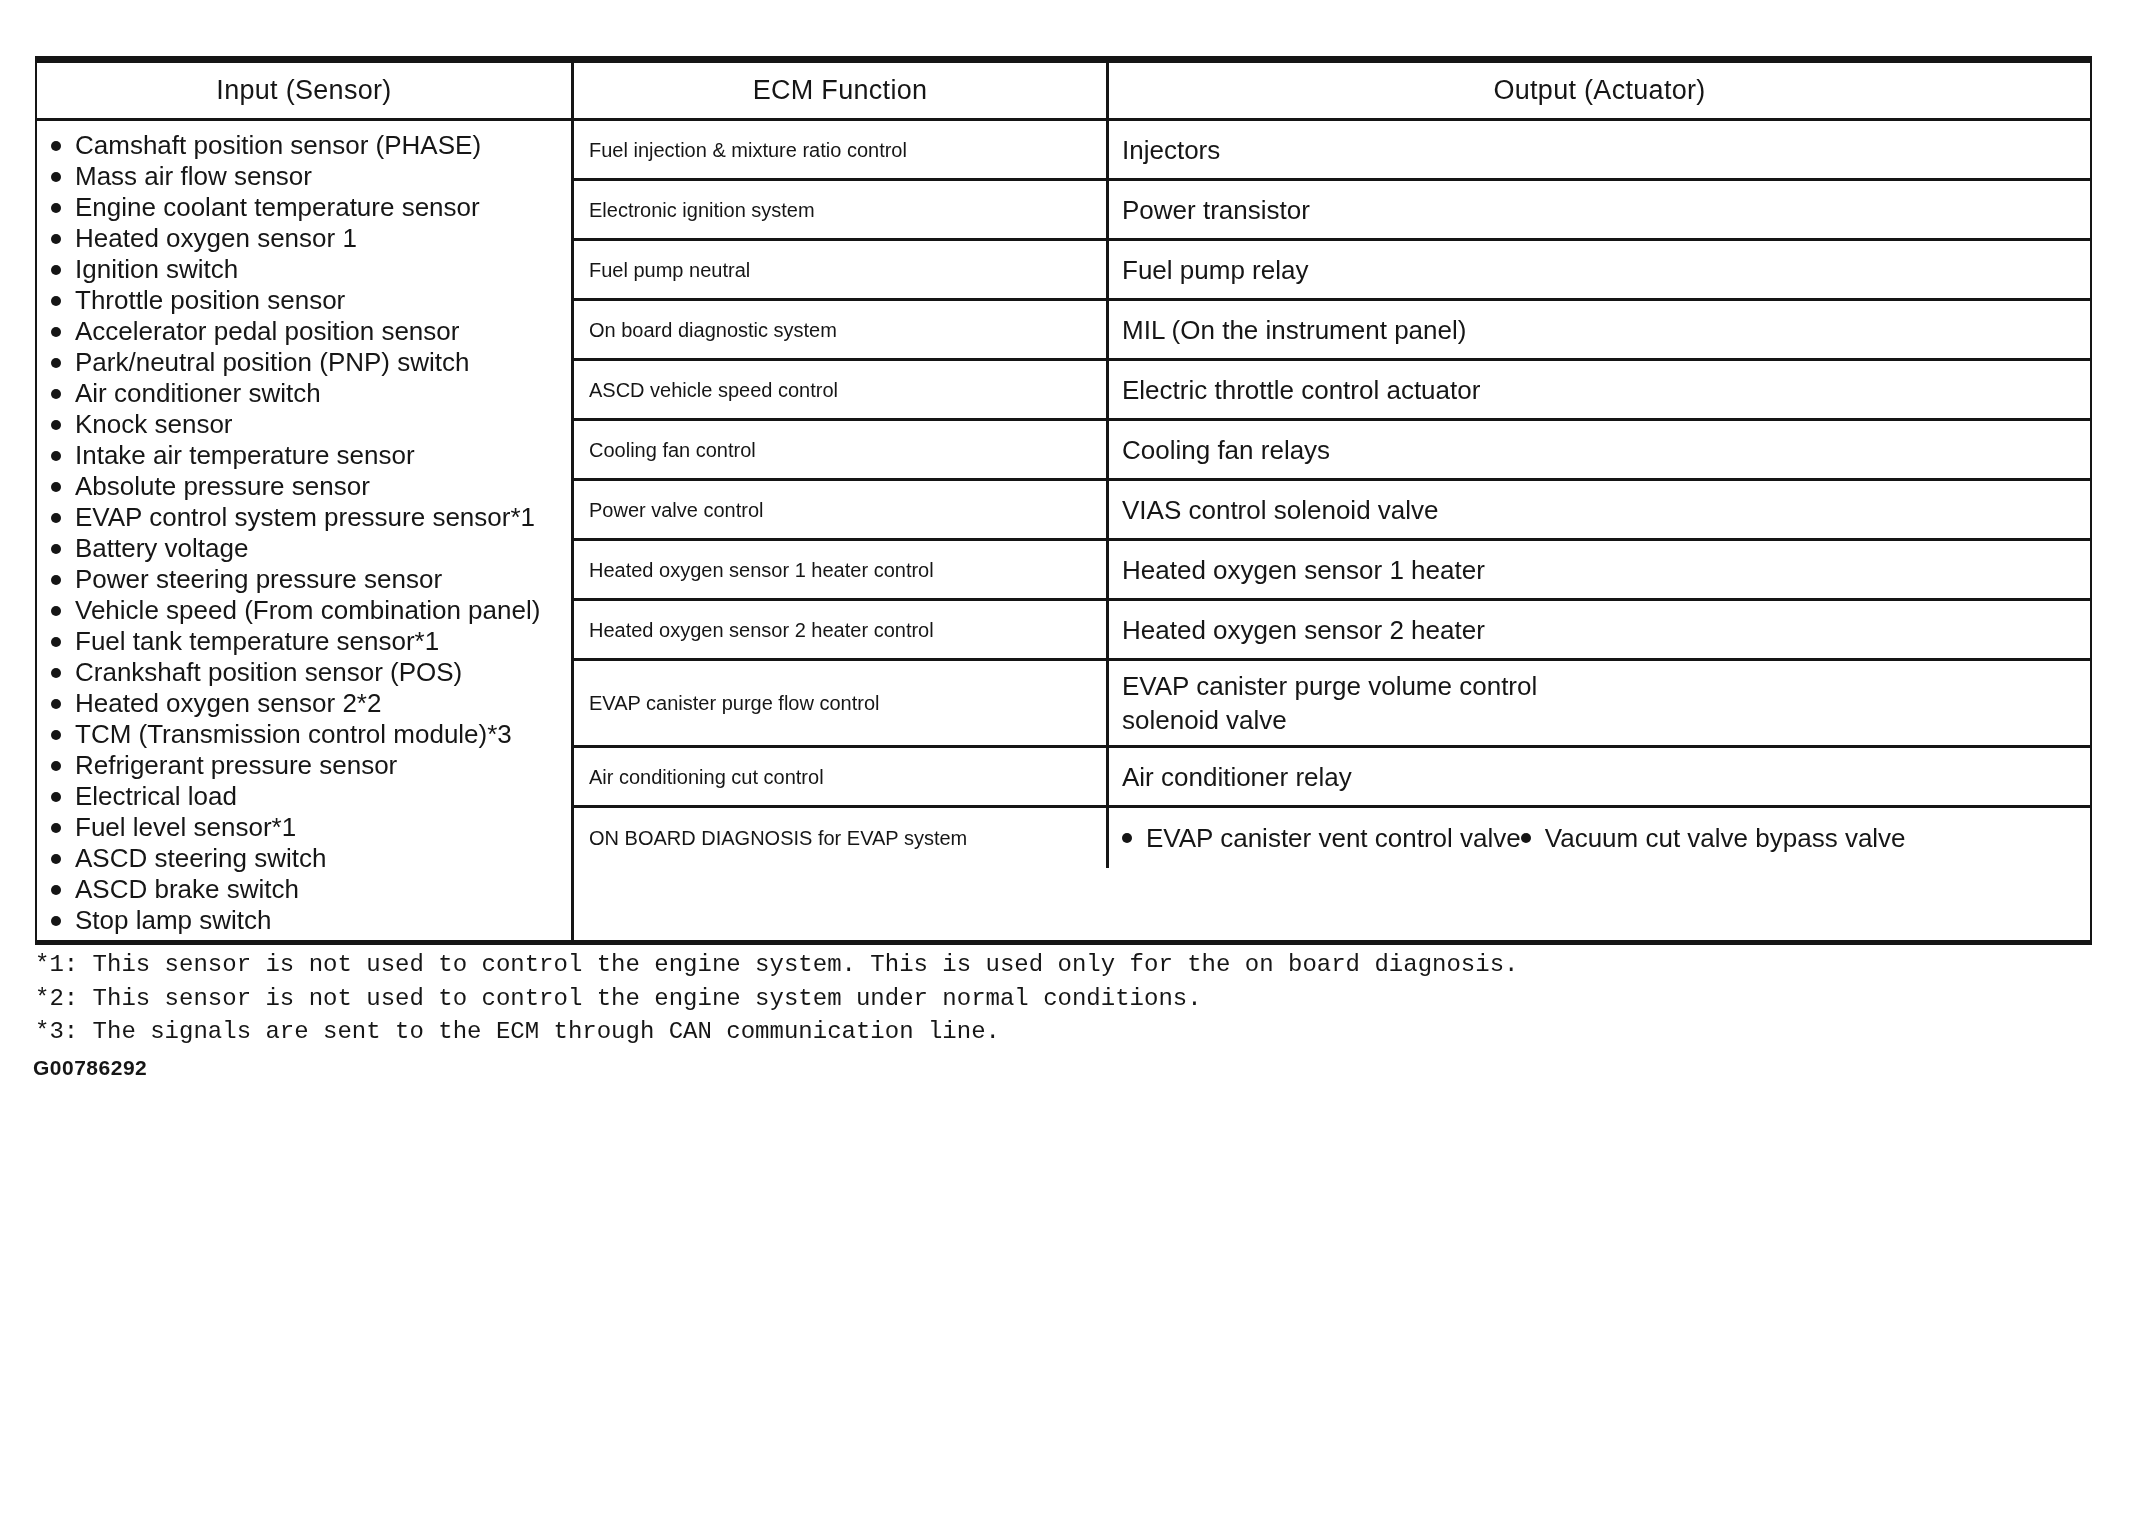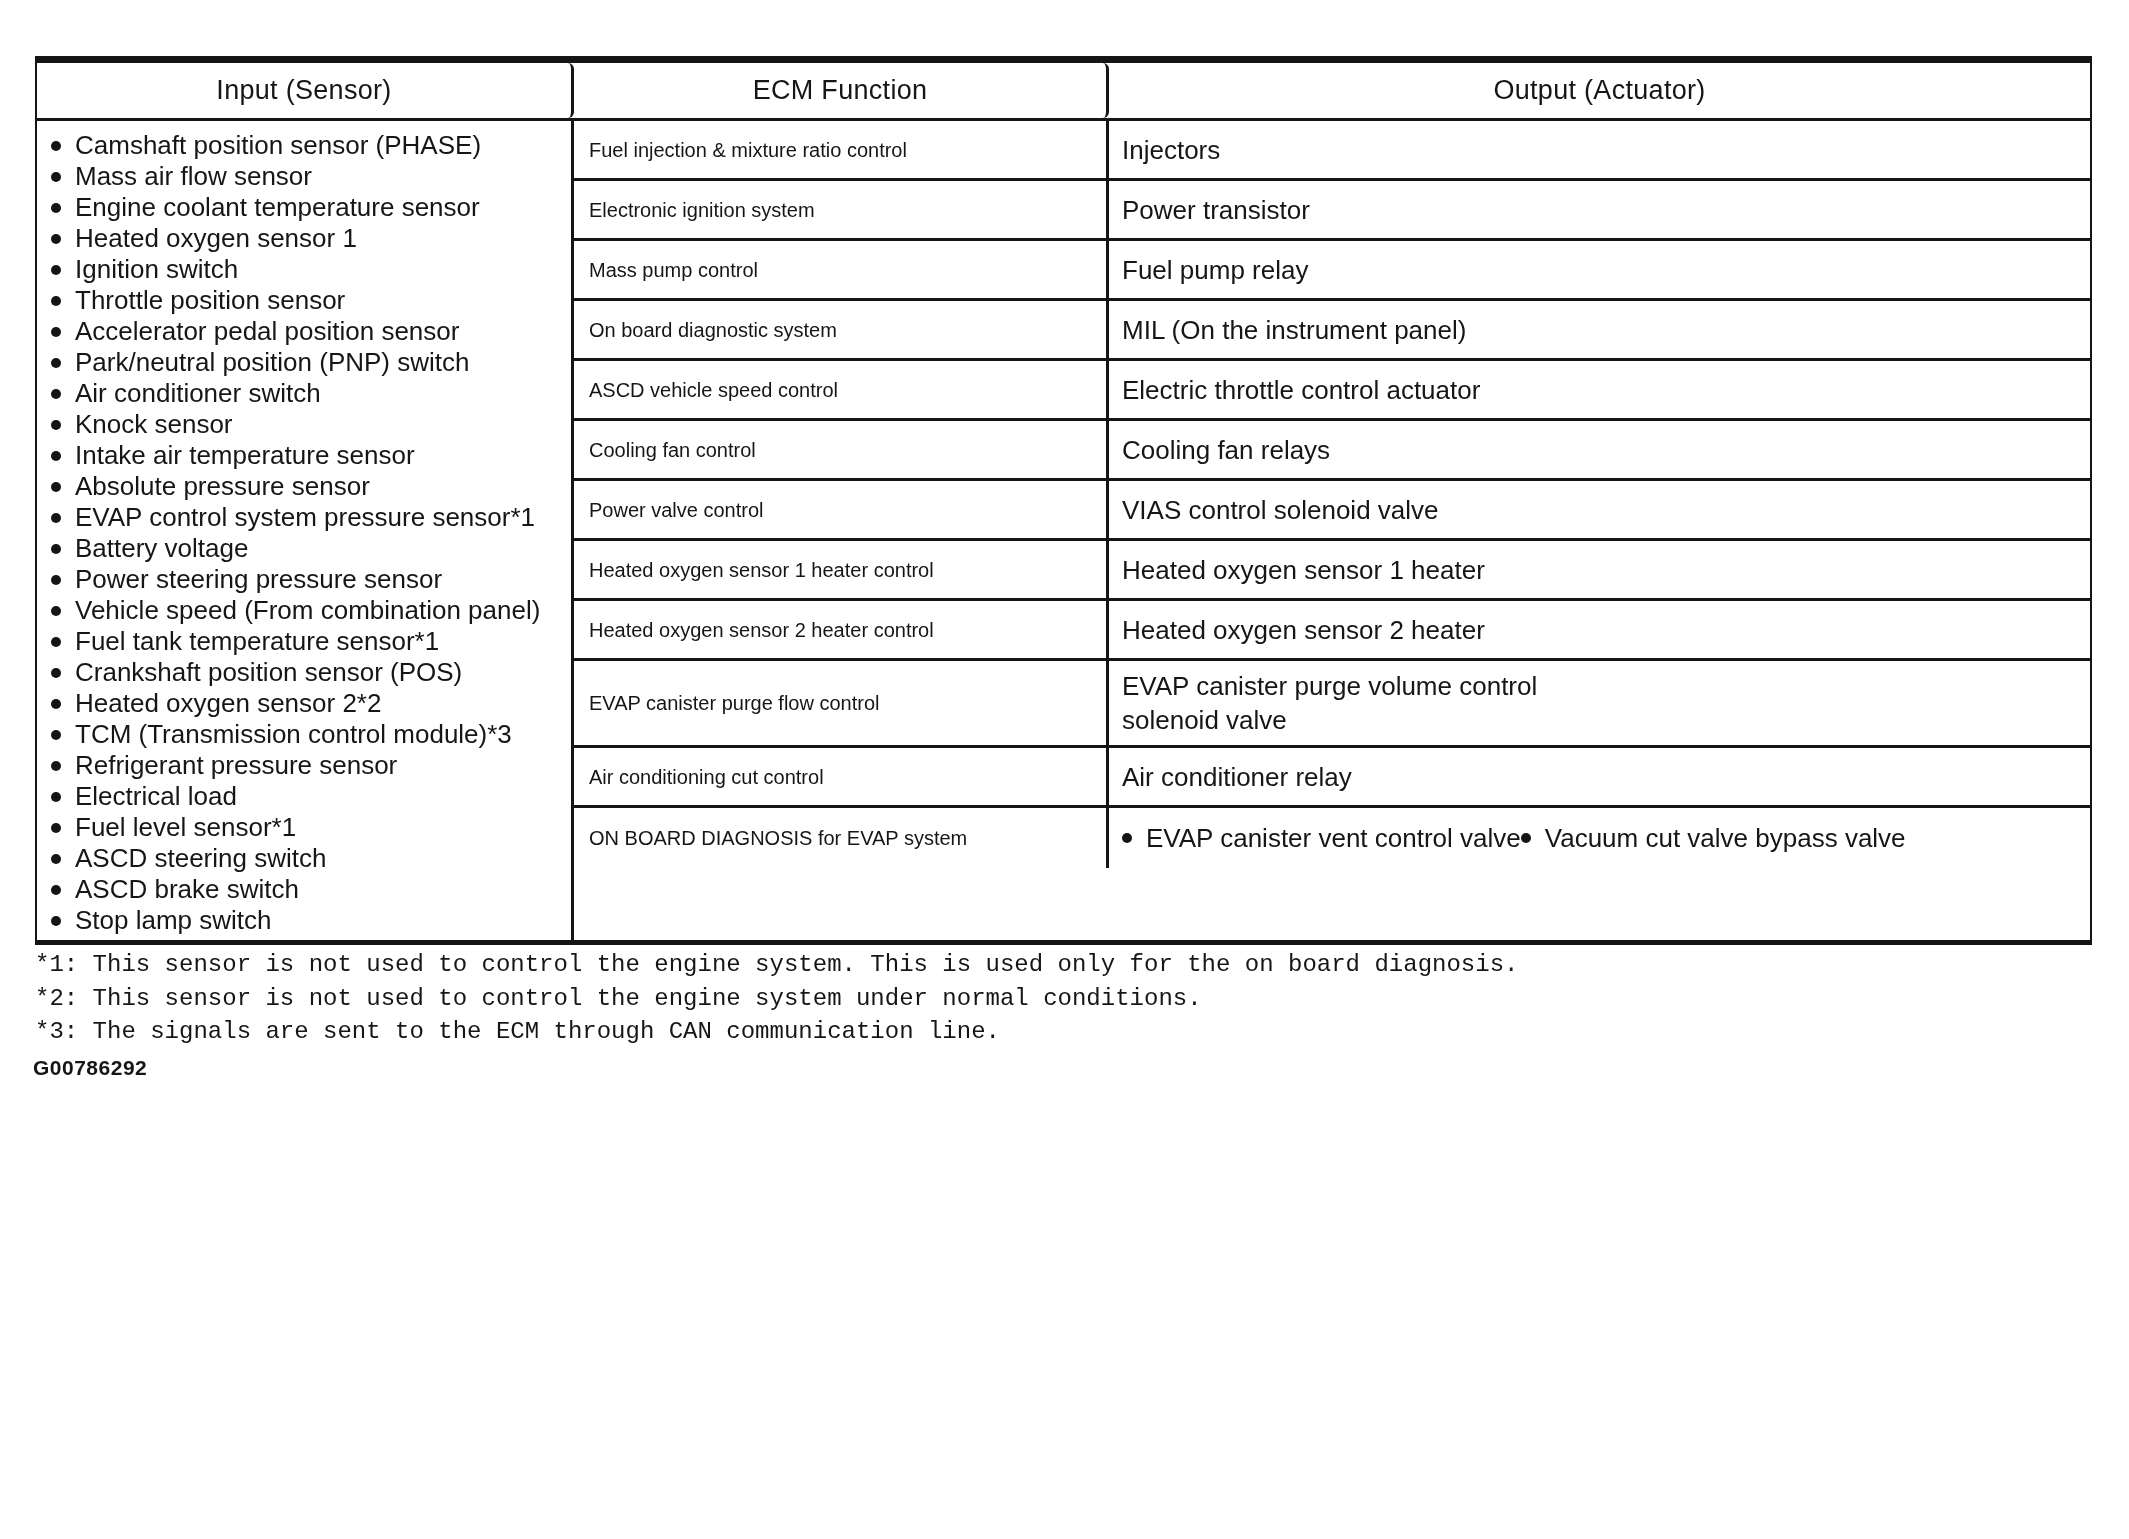--- a/index.html
+++ b/index.html
@@ -14,21 +14,21 @@
   .ecm-table {
     position:absolute; left:35px; top:56px; width:2057px;
     border-top:7px solid #151515;
     border-bottom:5px solid #151515;
     border-left:2px solid #151515;
     border-right:2px solid #151515;
     background:#fff;
   }
 
   .thead { display:flex; height:58px; border-bottom:3px solid #151515; align-items:stretch; }
-  .hcell { display:flex; align-items:center; justify-content:center; font-size:27px; letter-spacing:.3px;border-radius:6px; }
+  .hcell { display:flex; align-items:center; justify-content:center; font-size:27px; letter-spacing:.3px; }
   .hcell.h1 { width:537px; border-right:3px solid #151515; }
   .hcell.h2 { width:535px; border-right:3px solid #151515; }
   .hcell.h3 { flex:1; }
 
   .tbody { display:flex; align-items:stretch; }
 
   .sensor-col { width:537px; border-right:3px solid #151515; padding:9px 6px 4px 14px; }
   .sensor-item { display:flex; align-items:center; min-height:30.5px; font-size:26px; white-space:nowrap; }
   .bullet { width:10px; height:10px; border-radius:50%; background:#151515; flex:0 0 10px; margin-right:14px; }
 
@@ -178,21 +178,21 @@
           <div class="frow">
             <div class="fcell">
               <span>Electronic ignition system</span>
             </div>
             <div class="ocell">
               <span class="otext">Power transistor</span>
             </div>
           </div>
           <div class="frow">
             <div class="fcell">
-              <span>Mass pump control</span>
+              <span>Fuel pump neutral</span>
             </div>
             <div class="ocell">
               <span class="otext">Fuel pump relay</span>
             </div>
           </div>
           <div class="frow">
             <div class="fcell">
               <span>On board diagnostic system</span>
             </div>
             <div class="ocell">

